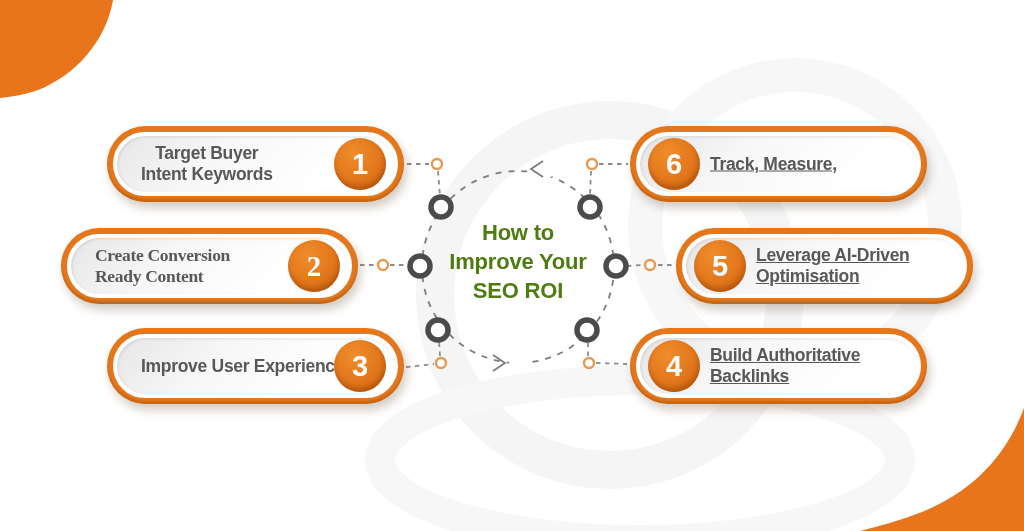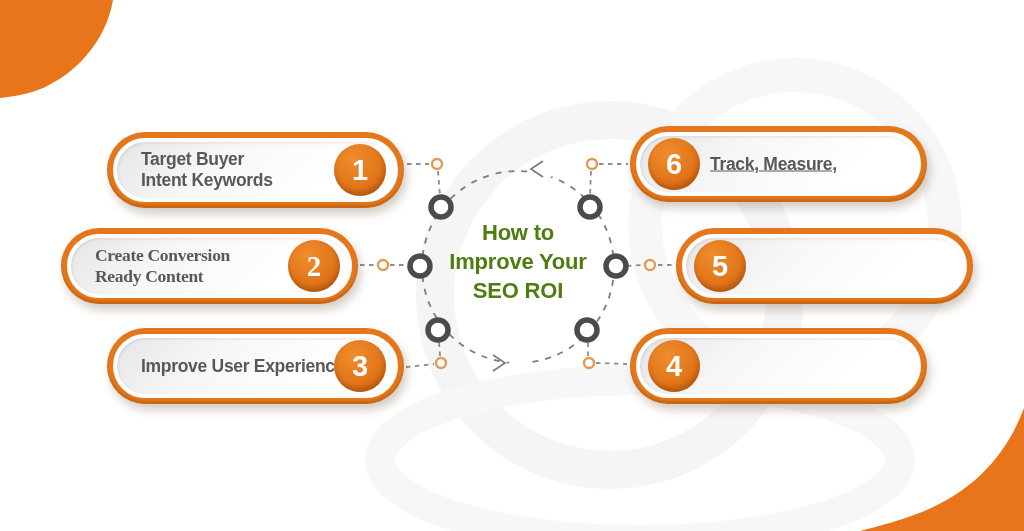--- a/index.html
+++ b/index.html
@@ -40,21 +40,21 @@
   .num-badge{
     position:absolute;top:50%;transform:translateY(-50%);
     width:52px;height:52px;border-radius:50%;
     background:radial-gradient(circle at 38% 30%, #EF8D2C 0%, #E2761B 55%, #CB6410 100%);
     box-shadow:inset -1px -4px 5px rgba(130,55,0,.40);
     color:#ffffff;font-size:29px;font-weight:bold;
     display:flex;align-items:center;justify-content:center;
   }
   .pill.side-left  .num-badge{right:8px;}
   .pill.side-right .num-badge{left:8px;}
-  .pill-1{left:107px;top:132px;}
+  .pill-1{left:107px;top:126px;text-align:center;}
   .pill-2{left:61px;top:228px;font-family:Liberation Serif, serif;}
   .pill-3{left:107px;top:328px;}
   .pill-6{left:630px;top:126px;}
   .pill-5{left:676px;top:228px;}
   .pill-4{left:630px;top:328px;}
   #center-title{
     position:absolute;left:398px;top:218px;width:240px;
     text-align:center;z-index:2;
     font-size:22px;font-weight:bold;color:#4d7c0f;
     line-height:29px;letter-spacing:-0.2px;
@@ -148,26 +148,34 @@
       <div class="pill-text">
         <div>Improve User Experience</div>
       </div>
       <div class="num-badge">3</div>
     </div>
   </div>
 
   <div class="pill pill-4 side-right">
     <div class="pill-inner">
       <div class="num-badge">4</div>
+      <div class="pill-text">
+        <div>Build Authoritative</div>
+        <div>Backlinks</div>
+      </div>
     </div>
   </div>
 
   <div class="pill pill-5 side-right">
     <div class="pill-inner">
       <div class="num-badge">5</div>
+      <div class="pill-text">
+        <div>Leverage AI-Driven</div>
+        <div>Optimisation</div>
+      </div>
     </div>
   </div>
 
   <div class="pill pill-6 side-right">
     <div class="pill-inner">
       <div class="num-badge">6</div>
       <div class="pill-text">
         <div>Track, Measure,</div>
       </div>
     </div>

